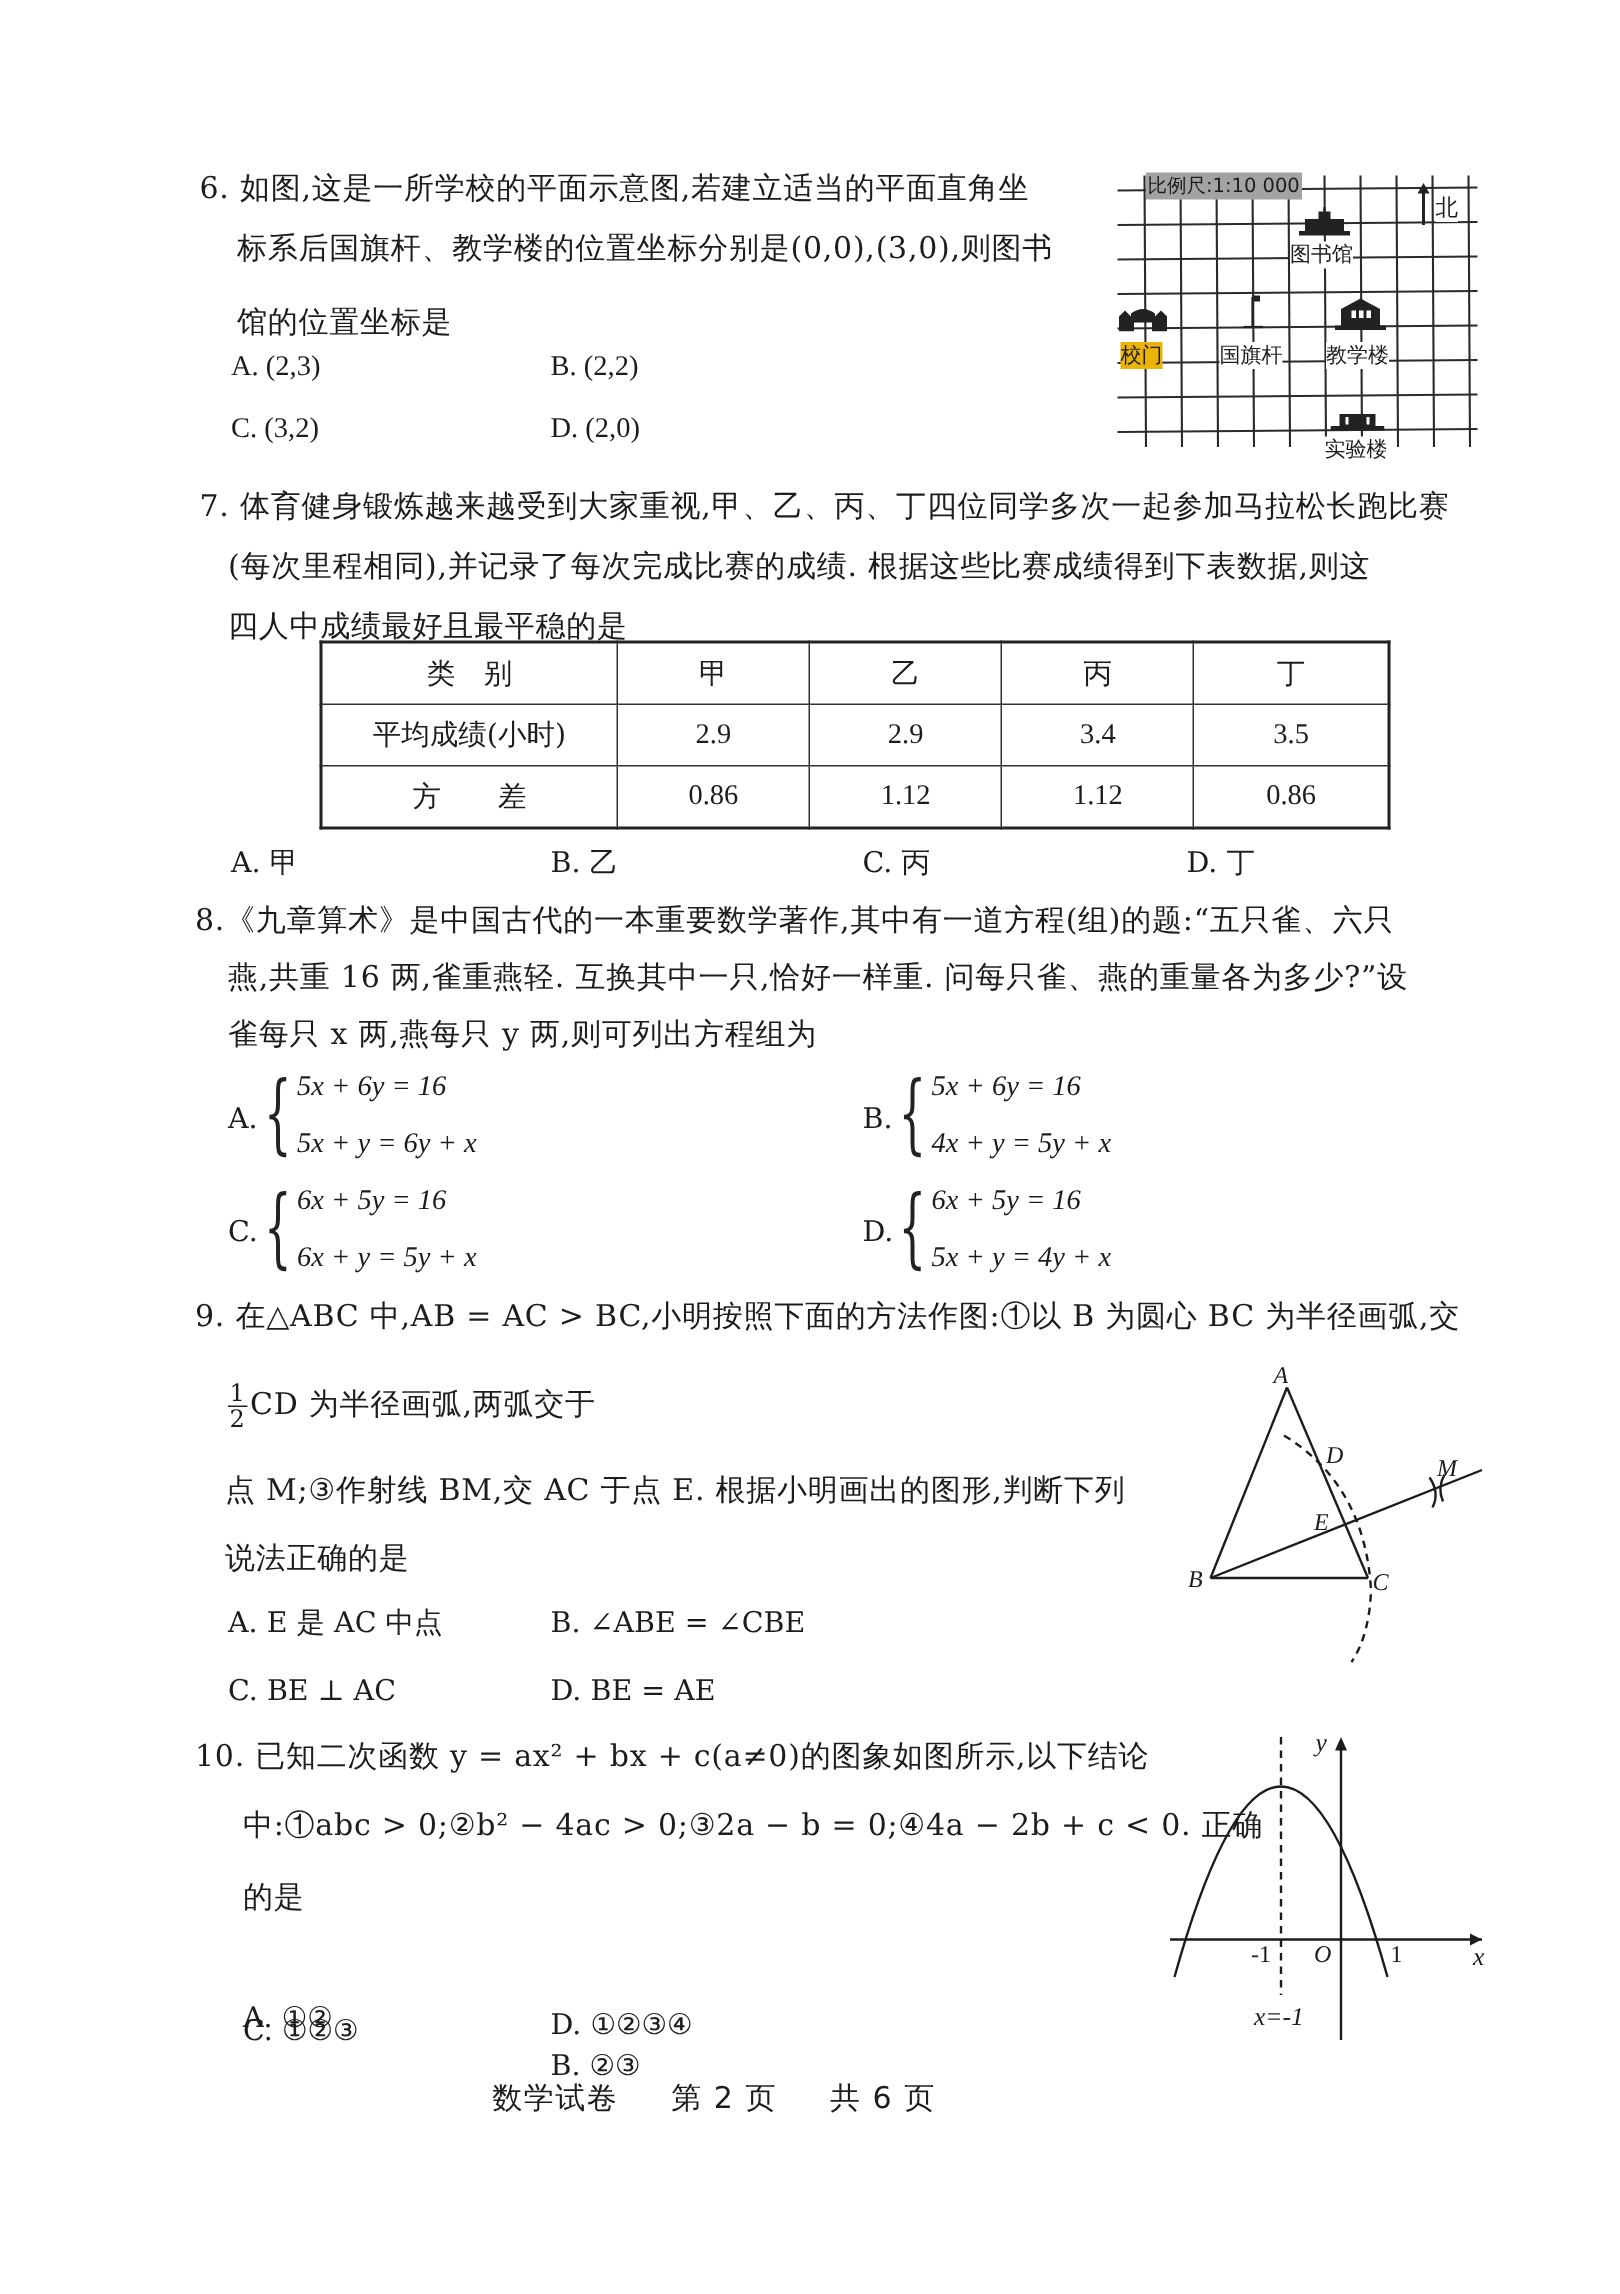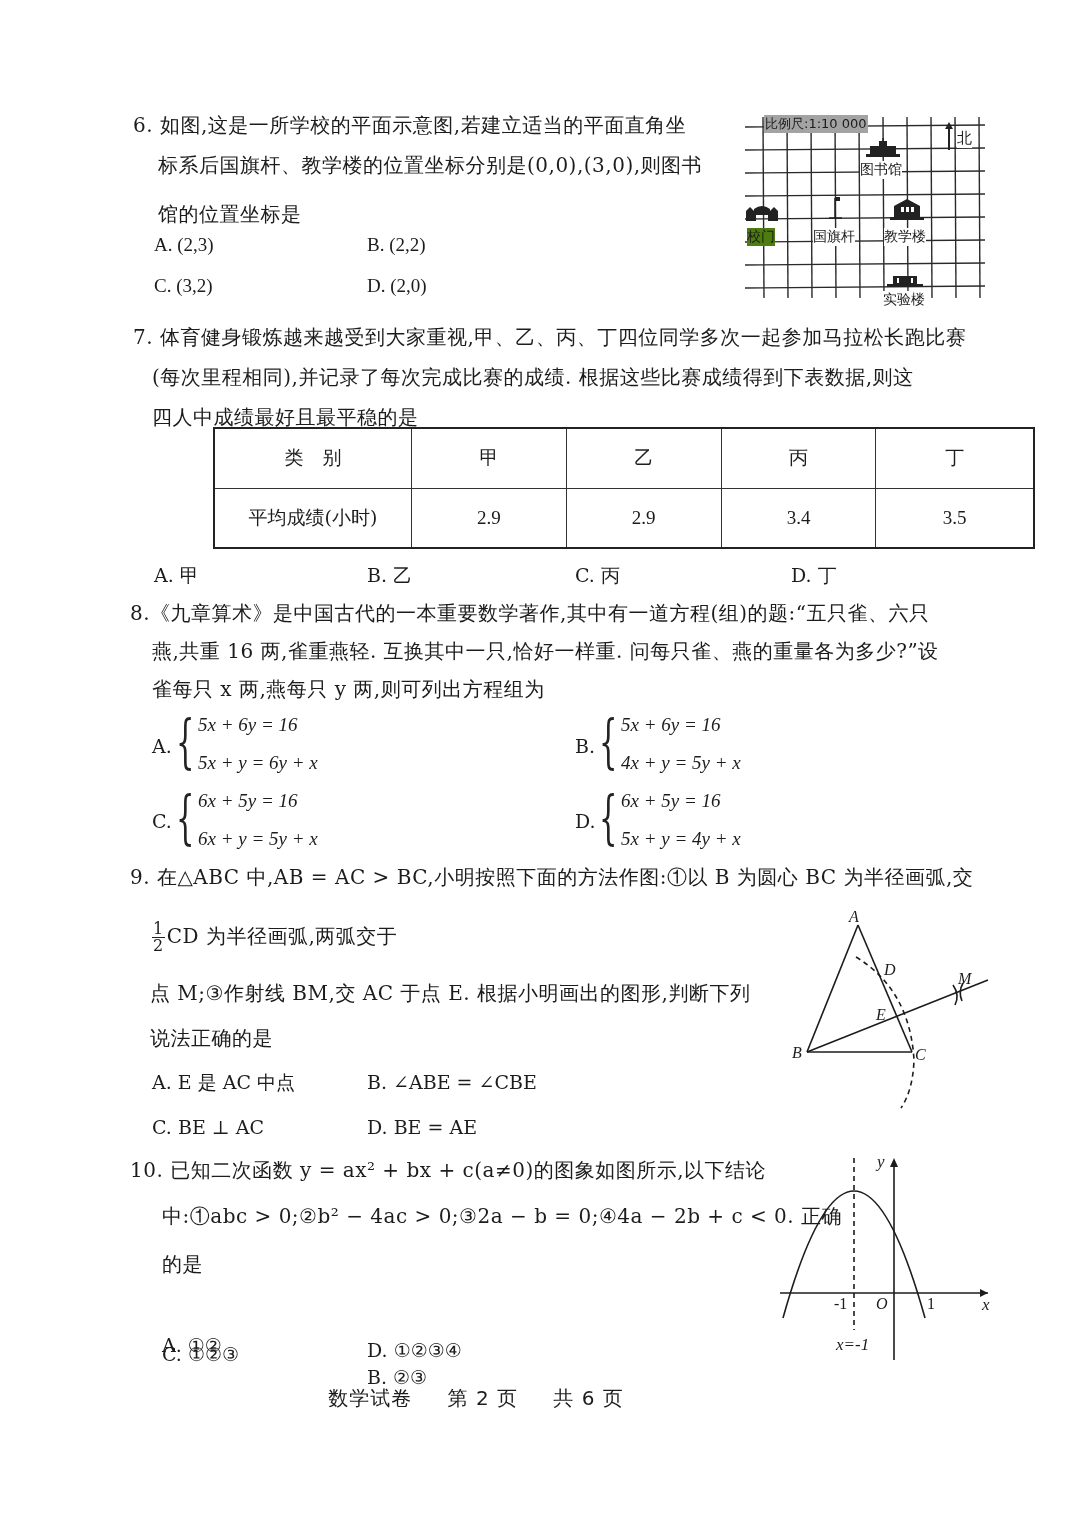--- a/index.html
+++ b/index.html
@@ -5,21 +5,21 @@
   html, body { margin:0; padding:0; }
   body {
     width:1080px; height:1529px; background:#ffffff; position:relative; overflow:hidden;
     font-family:"DejaVu Serif","Liberation Serif",serif; color:#1c1c1c;
   }
   .abs { position:absolute; }
   .line { position:absolute; font-size:20px; line-height:26px; white-space:nowrap; letter-spacing:0.5px; }
   .opt { position:absolute; font-size:19px; line-height:26px; white-space:nowrap; }
   .num { font-family:"Liberation Serif","DejaVu Serif",serif; }
   table.data {
-    position:absolute; left:213px; top:427px; width:822px; height:122px;
+    position:absolute; left:213px; top:427px; width:714px; height:122px;
     border-collapse:collapse; border:2px solid #222;
     font-size:19px;
   }
   table.data td { border:1.5px solid #333; text-align:center; padding:0; height:40px; }
   table.data td.head { width:196px; }
   .sys { position:absolute; }
   .sys .brace { position:absolute; left:0; top:0; font-size:58px; line-height:60px; font-family:"DejaVu Serif",serif; transform:scaleX(0.5); transform-origin:left top; color:#222; }
   .sys .eq { position:absolute; left:22px; font-size:19px; font-family:"Liberation Serif",serif; font-style:italic; white-space:nowrap; }
   .frac { display:inline-block; vertical-align:middle; text-align:center; font-size:16px; line-height:16px; margin:0 2px; }
   .frac span { display:block; }
@@ -74,21 +74,21 @@
     <rect x="4" y="8" width="26" height="8" fill="#222"></rect>
     <rect x="0" y="16" width="34" height="3" fill="#222"></rect>
     <rect x="13" y="3" width="8" height="6" fill="#222"></rect>
     <line x1="17" y1="0" x2="17" y2="4" stroke="#222" stroke-width="1.5"></line>
   </svg>
   <div class="abs" style="left:860px;top:161px;font-size:14px;background:#fff;font-family:'DejaVu Sans',sans-serif;">图书馆</div>
 
   <svg class="abs" style="left:744px;top:203px;" width="36" height="18">
     <path d="M2 18 V8 L6 4 L10 8 V6 Q18 0 26 6 V8 L30 4 L34 8 V18 H24 V12 H12 V18 Z" fill="#222"></path>
   </svg>
-  <div class="abs" style="left:747px;top:228px;font-size:14px;background:#4d7c0f;font-family:'DejaVu Sans',sans-serif;">校门</div>
+  <div class="abs" style="left:747px;top:228px;font-size:14px;background:#eab308;font-family:'DejaVu Sans',sans-serif;">校门</div>
 
   <svg class="abs" style="left:828px;top:196px;" width="18" height="24">
     <line x1="7" y1="2" x2="7" y2="22" stroke="#222" stroke-width="1.5"></line>
     <rect x="7" y="1" width="5" height="4" fill="#222"></rect>
     <line x1="1" y1="22" x2="14" y2="22" stroke="#222" stroke-width="1.5"></line>
   </svg>
   <div class="abs" style="left:813px;top:228px;font-size:14px;background:#fff;font-family:'DejaVu Sans',sans-serif;">国旗杆</div>
 
   <svg class="abs" style="left:890px;top:198px;" width="34" height="22">
     <path d="M4 20 V8 L17 1 L30 8 V20 Z" fill="#222"></path>
@@ -122,20 +122,27 @@
       <td>丙</td>
       <td>丁</td>
     </tr>
     <tr>
       <td class="head">平均成绩(小时)</td>
       <td class="num">2.9</td>
       <td class="num">2.9</td>
       <td class="num">3.4</td>
       <td class="num">3.5</td>
     </tr>
+    <tr>
+      <td class="head">方　　差</td>
+      <td class="num">0.86</td>
+      <td class="num">1.12</td>
+      <td class="num">1.12</td>
+      <td class="num">0.86</td>
+    </tr>
   </tbody>
     </table>
 
   <div class="opt" style="left:154px;top:562px;">A. 甲</div>
   <div class="opt" style="left:367px;top:562px;">B. 乙</div>
   <div class="opt" style="left:575px;top:562px;">C. 丙</div>
   <div class="opt" style="left:791px;top:562px;">D. 丁</div>
 </div>
 
 <div>

